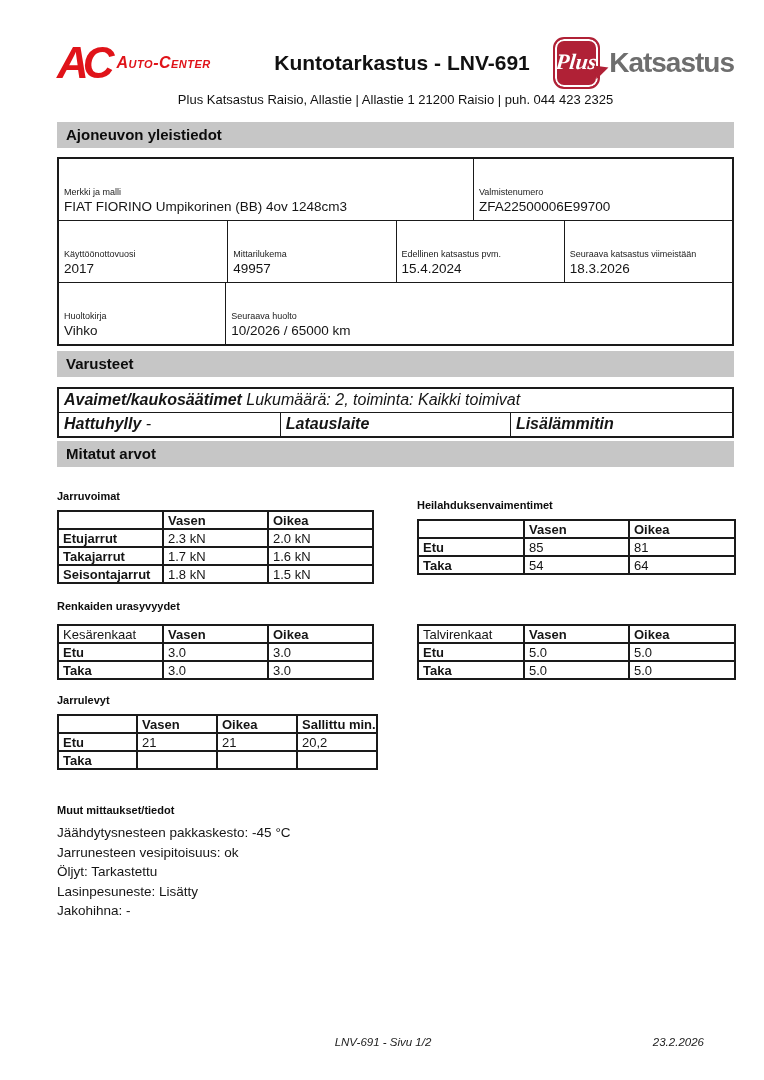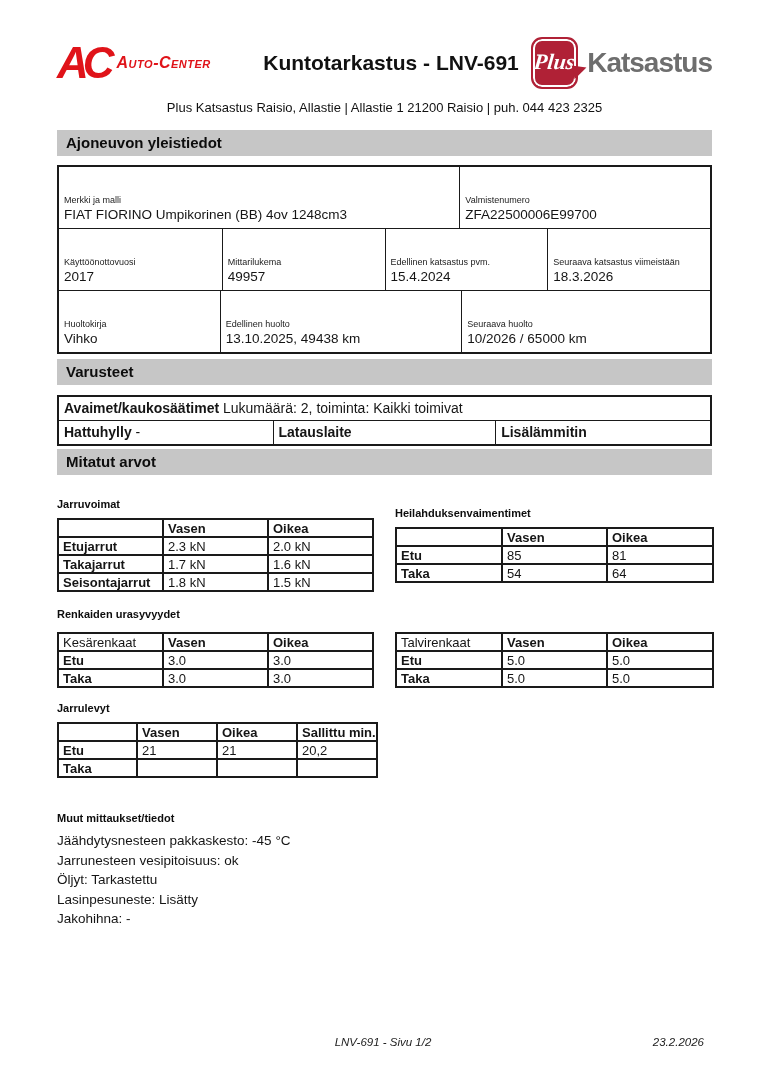--- a/index.html
+++ b/index.html
@@ -3,21 +3,21 @@
 <meta charset="utf-8">
 <style>
   * { margin:0; padding:0; box-sizing:border-box; }
   html,body { background:#e8e8e8; }
   .sheet {
     position:relative; width:764px; height:1080px; margin:0 auto;
     background:#ffffff; color:#151515;
     font-family:"Liberation Sans", sans-serif;
     overflow:hidden;
   }
-  .content { padding:34px 52px 0 57px; }
+  .content { padding:34px 30px 0 57px; }
 
   
   .logo-row { display:flex; align-items:center; height:58px; }
   .ac-logo { width:195px; display:flex; align-items:center; }
   .ac-mark { font-style:italic; font-weight:bold; font-size:44px; line-height:44px;
              color:#e01319; letter-spacing:-6px; padding-right:8px; }
   .ac-name { font-style:italic; font-weight:bold; font-size:16px; color:#e01319;
              font-variant:small-caps; letter-spacing:.5px; white-space:nowrap; }
   .doc-title { flex:1; text-align:center; font-weight:bold; font-size:21px; color:#111; }
   .plus-logo { width:182px; display:flex; align-items:center; justify-content:flex-end; }
@@ -25,39 +25,39 @@
                  border:2px solid #b02136; border-radius:11px;
                  box-shadow: inset 0 0 0 2px #fff;
                  display:flex; align-items:center; justify-content:center; }
   .plus-word { font-family:"Liberation Serif", serif; font-style:italic; font-weight:bold;
                font-size:22px; color:#fff; transform:skewX(-6deg); padding-bottom:2px; }
   .plus-tail { position:absolute; right:-11px; bottom:9px; width:0; height:0;
                border-left:14px solid #b02136; border-top:5px solid transparent;
                border-bottom:9px solid transparent; transform:rotate(-12deg); }
   .katsastus-word { font-weight:bold; font-size:28px; color:#6e6e6e;
                     letter-spacing:-1px; margin-left:9px; }
-  .address { text-align:center; font-size:13px; margin-top:8px; color:#111; }
+  .address { text-align:center; font-size:13px; margin-top:0; color:#111; }
 
   
   .section-bar { background:#c6c6c6; height:26px; line-height:26px;
                  font-weight:bold; font-size:15px; padding:0 9px; color:#0d0d0d; }
   .bar-general { margin-top:15px; }
   .bar-equipment { margin-top:5px; }
   .bar-measured { margin-top:3px; }
 
   
   .box-table { border:2px solid #1a1a1a; margin-top:9px; }
   .box-row { display:flex; }
   .box-row + .box-row { border-top:1px solid #1a1a1a; }
   .box-cell { padding:2px 5px 4px 5px; overflow:hidden; }
   .box-cell + .box-cell { border-left:1px solid #1a1a1a; }
   .flabel { display:block; font-size:9px; line-height:11px; color:#222;margin-top:26px; }
   .fvalue { display:block; font-size:13.5px; line-height:18px; white-space:nowrap; }
   .equip-table { margin-top:10px; }
-  .equip-cell { padding:2px 5px 3px 5px; font-size:14px; line-height:18px; }
+  .equip-cell { padding:2px 5px 3px 5px; font-size:16px; line-height:18px;font-style:italic; }
   .bold { font-weight:bold; }
 
   
   .sub-title { font-weight:bold; font-size:11px; color:#0d0d0d; }
   .pair { display:flex; justify-content:space-between; align-items:center; }
   .pair-left { width:315px; }
   .pair-right { width:317px; }
   table.meas { border-collapse:collapse; table-layout:fixed; margin-top:8px; }
   table.meas td, table.meas th { border:2px solid #1a1a1a; height:18px;
       font-size:13px; font-weight:normal; text-align:left; vertical-align:middle;
@@ -127,24 +127,20 @@
         </div>
         <div class="box-cell" style="width:25%">
           <span class="flabel">Seuraava katsastus viimeistään</span>
           <span class="fvalue">18.3.2026</span>
         </div>
       </div>
       <div class="box-row">
         <div class="box-cell" style="width:24.7%">
           <span class="flabel">Huoltokirja</span>
           <span class="fvalue">Vihko</span>
-        </div>
-        <div class="box-cell" style="width:37.1%">
-          <span class="flabel">Edellinen huolto</span>
-          <span class="fvalue">13.10.2025, 49438 km</span>
         </div>
         <div class="box-cell" style="width:38.2%">
           <span class="flabel">Seuraava huolto</span>
           <span class="fvalue">10/2026 / 65000 km</span>
         </div>
       </div>
     </div>
 
     <div class="section-bar bar-equipment">Varusteet</div>
 

